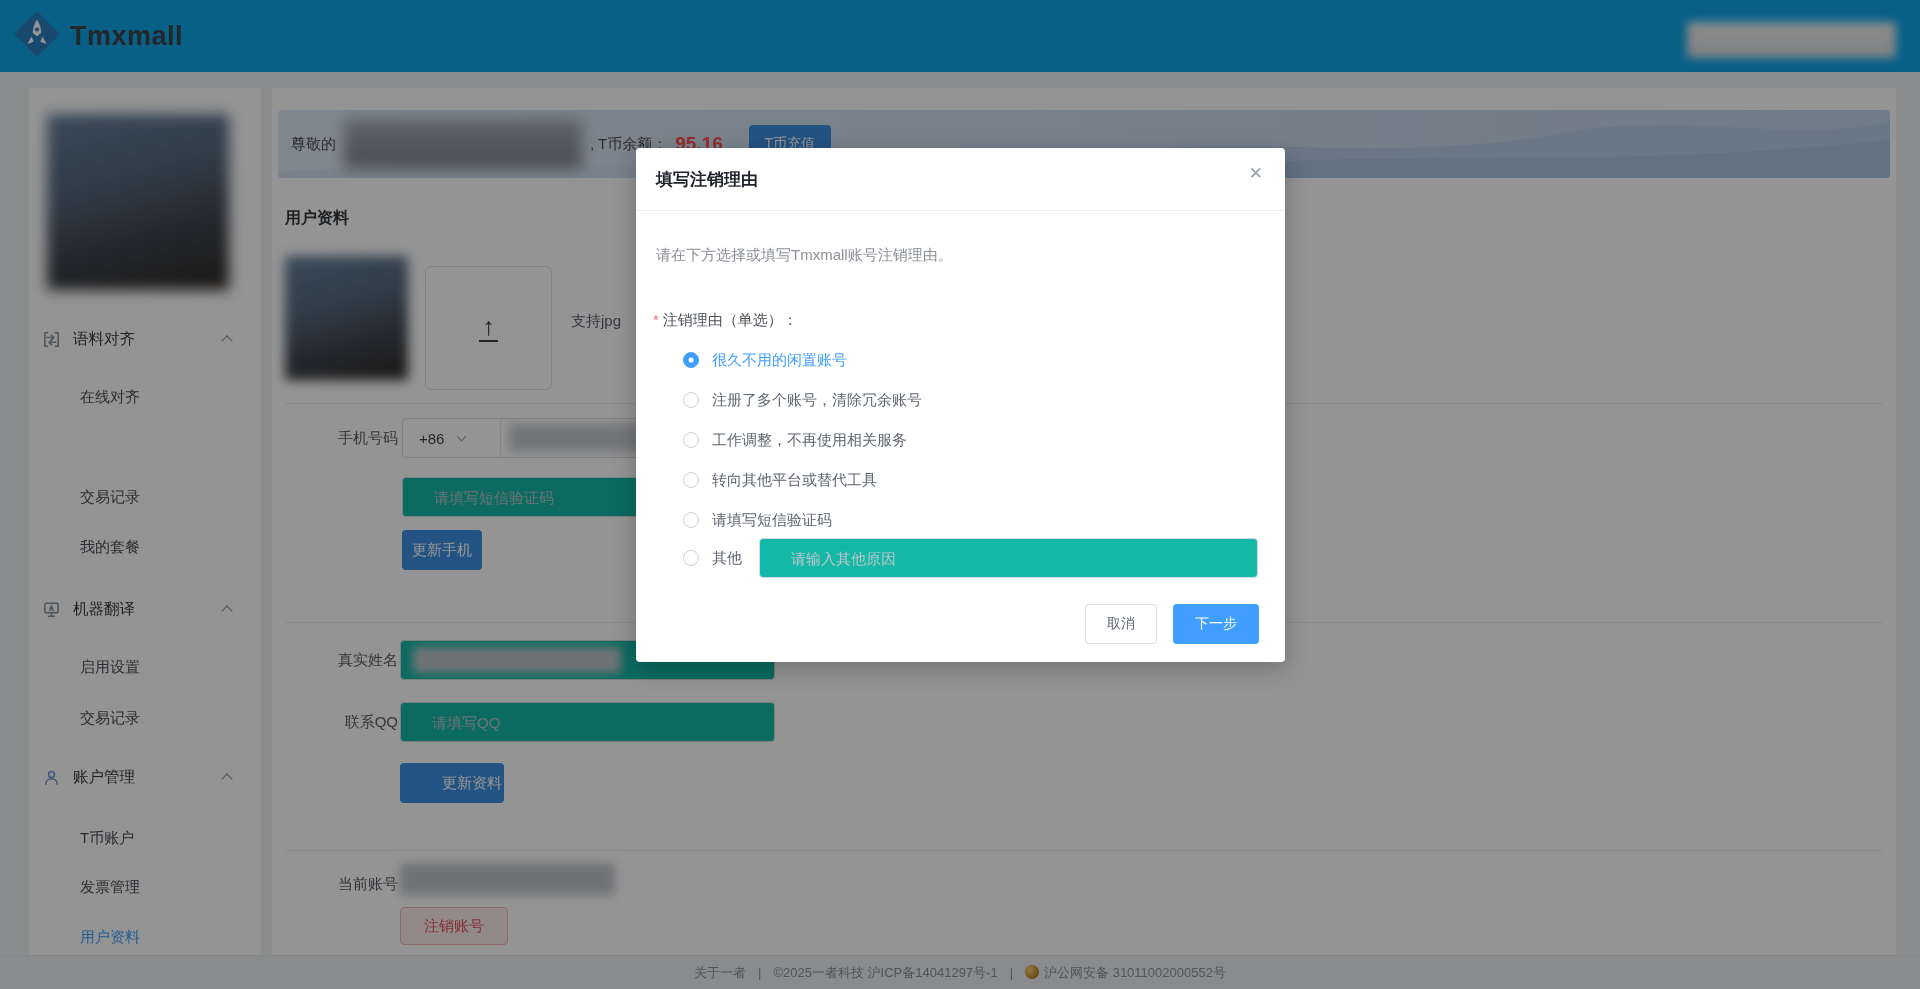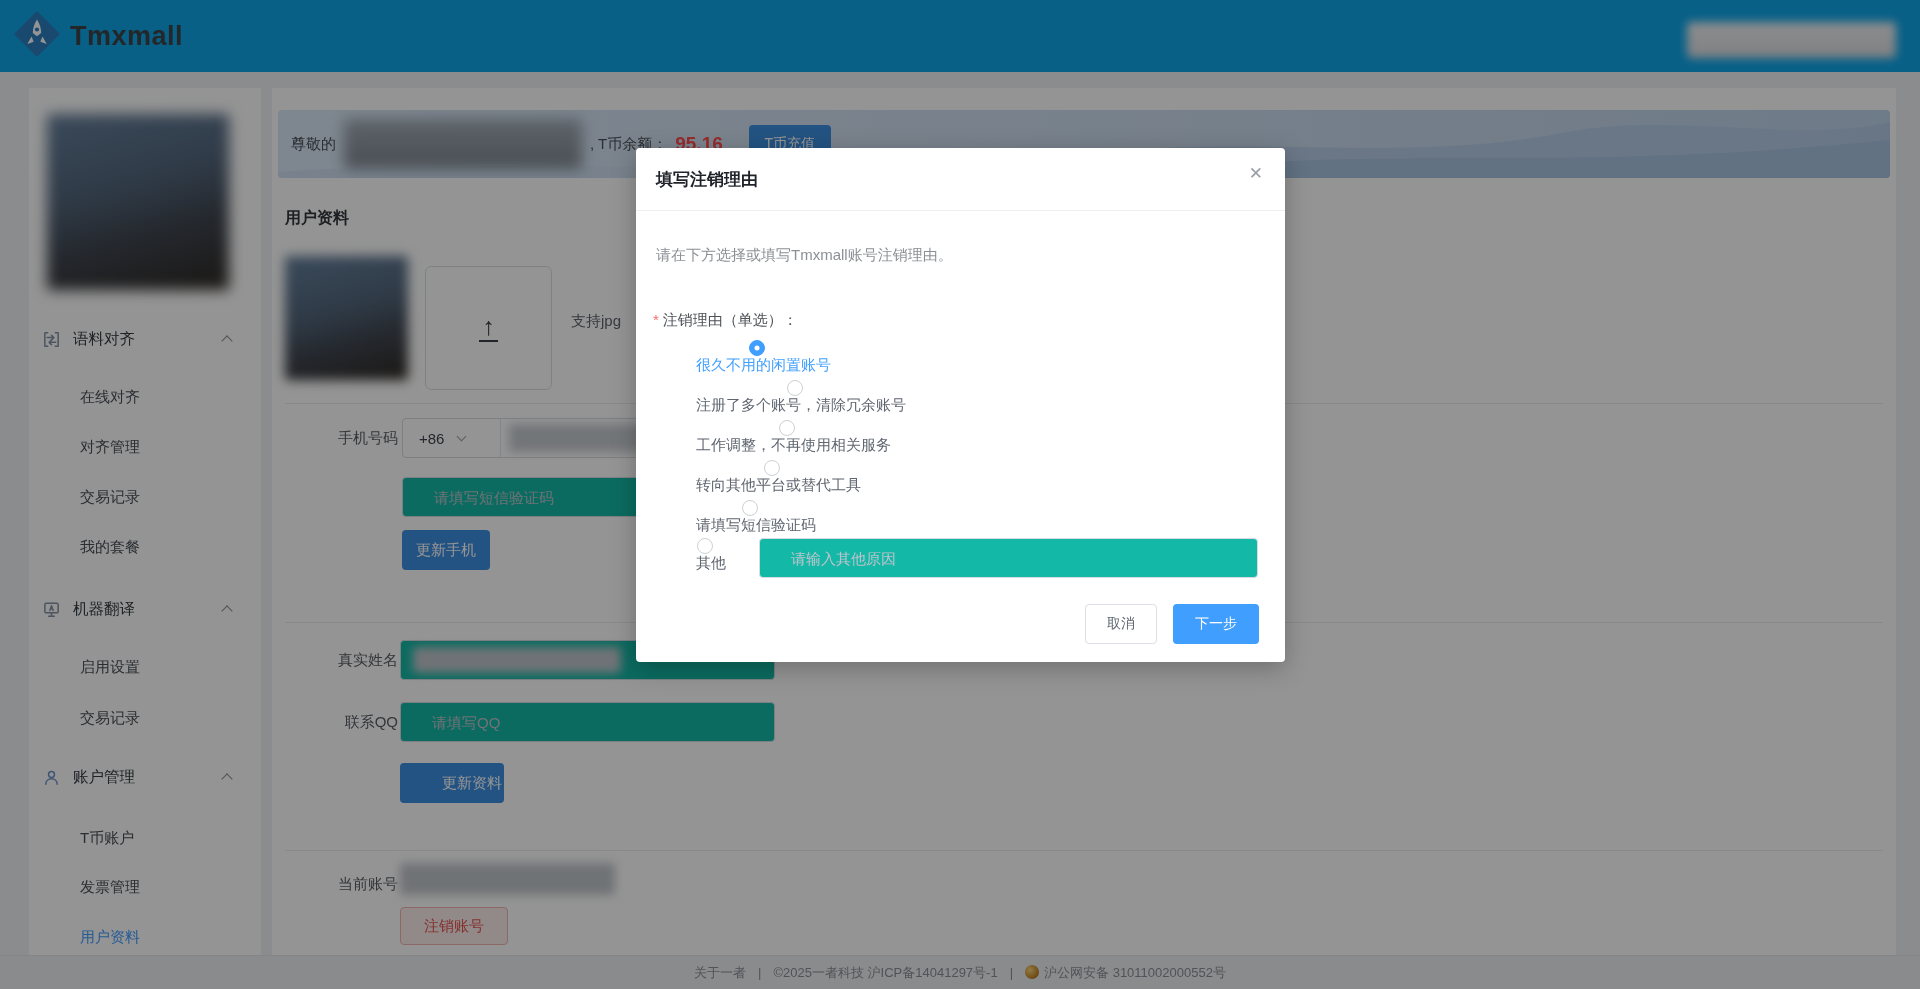--- a/index.html
+++ b/index.html
@@ -81,21 +81,21 @@
   
   .overlay { position:absolute; left:0; top:0; width:1920px; height:989px; background:rgba(0,0,0,.42); z-index:50; }
   .modal { position:absolute; left:636px; top:148px; width:649px; height:514px; background:#fff; border-radius:4px; z-index:60;
     box-shadow:0 6px 24px rgba(0,0,0,.25); }
   .m-title { position:absolute; left:20px; top:20px; font-size:17px; font-weight:700; color:#1f2329; }
   .m-close { position:absolute; right:22px; top:17px; font-size:17px; color:#9aa0a6; cursor:pointer; line-height:1; }
   .m-hr { position:absolute; left:0; top:62px; width:649px; height:1px; background:#eceef1; }
   .m-desc { position:absolute; left:20px; top:97px; font-size:15px; color:#8c9096; line-height:20px; }
   .m-req { position:absolute; left:17px; top:162px; font-size:15px; color:#4e5358; line-height:20px; }
   .m-req .star { color:#f56c6c; margin-right:4px; }
-  .radio-row { position:absolute; left:47px; height:40px; display:flex; align-items:center; cursor:pointer;flex-direction:column; }
+  .radio-row { position:absolute; left:47px; height:40px; display:flex; align-items:center; cursor:pointer; }
   .radio { width:16px; height:16px; border-radius:50%; border:1px solid #cdd0d6; background:#fff; position:relative; flex:none; }
   .radio-label { margin-left:13px; font-size:15px; color:#5f6670; }
   .radio-row.selected .radio { background:#409eff; border-color:#409eff; }
   .radio-row.selected .radio::after { content:""; position:absolute; left:50%; top:50%; width:5px; height:5px; border-radius:50%;
     background:#fff; transform:translate(-50%,-50%); }
   .radio-row.selected .radio-label { color:#409eff; }
   .other-input { position:absolute; left:123px; top:390px; width:499px; height:40px; }
   .m-btn { position:absolute; top:456px; height:40px; border-radius:4px; font-size:14px; cursor:pointer; font-family:inherit; }
   .m-cancel { left:449px; width:72px; background:#fff; border:1px solid #dcdfe6; color:#5f6670; }
   .m-next { left:537px; width:86px; background:#409eff; border:none; color:#fff; }
@@ -132,23 +132,20 @@
           <path d="M5.5 8 h7 M10 5.6 L12.5 8 L10 10.4"></path>
           <path d="M14.5 13 h-7 M10 10.6 L7.5 13 L10 15.4"></path>
         </svg>
       </span>
       <span class="s-glabel">语料对齐</span>
       <span class="chev"></span>
     </div>
     <div class="s-item" style="top:289px">
         <span>在线对齐</span>
       </div>
-    <div class="s-item" style="top:339px">
-        <span>对齐管理</span>
-      </div>
     <div class="s-item" style="top:389px">
         <span>交易记录</span>
       </div>
     <div class="s-item" style="top:439px">
         <span>我的套餐</span>
       </div>
 
     <div class="s-group" style="top:501px">
       <span class="s-icon">
         <svg width="19" height="19" viewBox="0 0 20 20" fill="none" stroke="#8593a5" stroke-width="1.6" stroke-linecap="round" stroke-linejoin="round">
@@ -216,21 +213,21 @@
 
     <div class="f-label" style="top:340px">手机号码</div>
     <div class="phone-group">
       <span class="prefix">
         <span>+86</span>
         <span class="sel-chev"></span>
       </span>
       <span class="phone-blur"></span>
     </div>
     <input class="input abs" style="left: 130px; top: 389px; width: 373px; height: 40px;" placeholder="请填写短信验证码">
-    <button class="btn-primary abs" style="left:130px; top:442px; width:88px; height:40px; font-size:15px;">更新手机</button>
+    <button class="btn-primary abs" style="left:130px; top:442px; width:80px; height:40px; font-size:15px;">更新手机</button>
 
     <div class="divider" style="top:534px"></div>
 
     <div class="f-label" style="top:562px">真实姓名</div>
     <div class="input abs" style="left:128px; top:552px; width:375px; height:40px;">
       <span class="val-blur" style="left:12px; top:6px; width:208px; height:26px;"></span>
     </div>
     <div class="f-label" style="top:624px">联系QQ</div>
     <input class="input abs" style="left: 128px; top: 614px; width: 375px; height: 40px;" placeholder="请填写QQ">
     <button class="btn-primary abs" style="left:128px; top:675px; width:104px; height:40px; font-size:15px;padding-left:40px;">更新资料</button>

